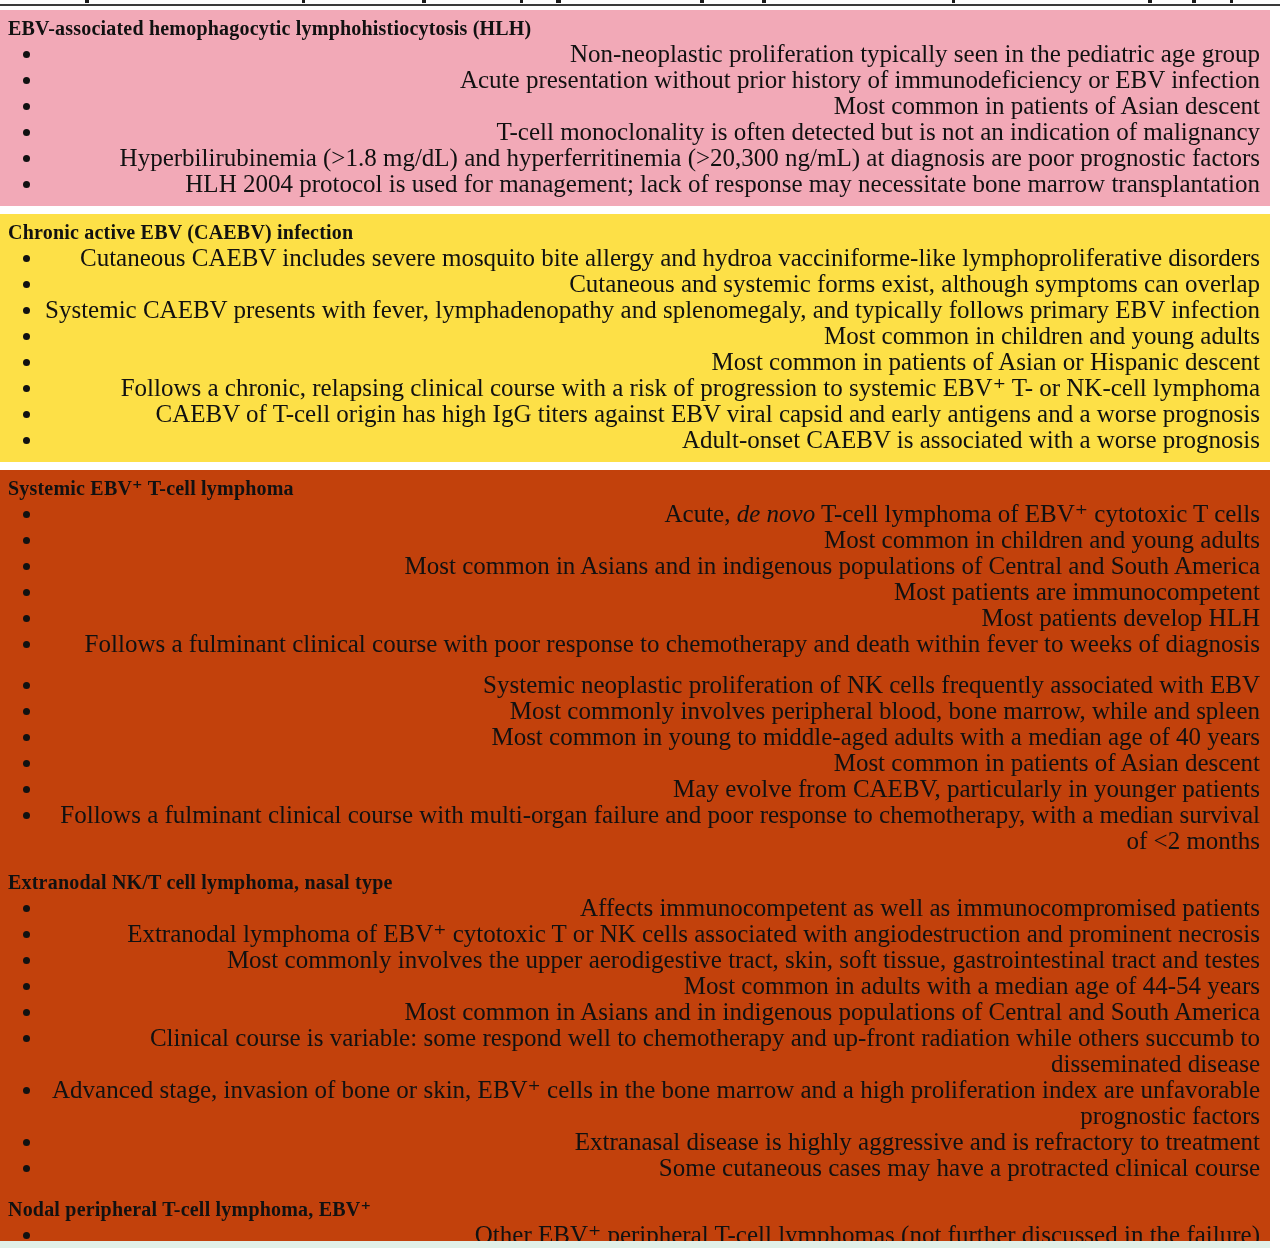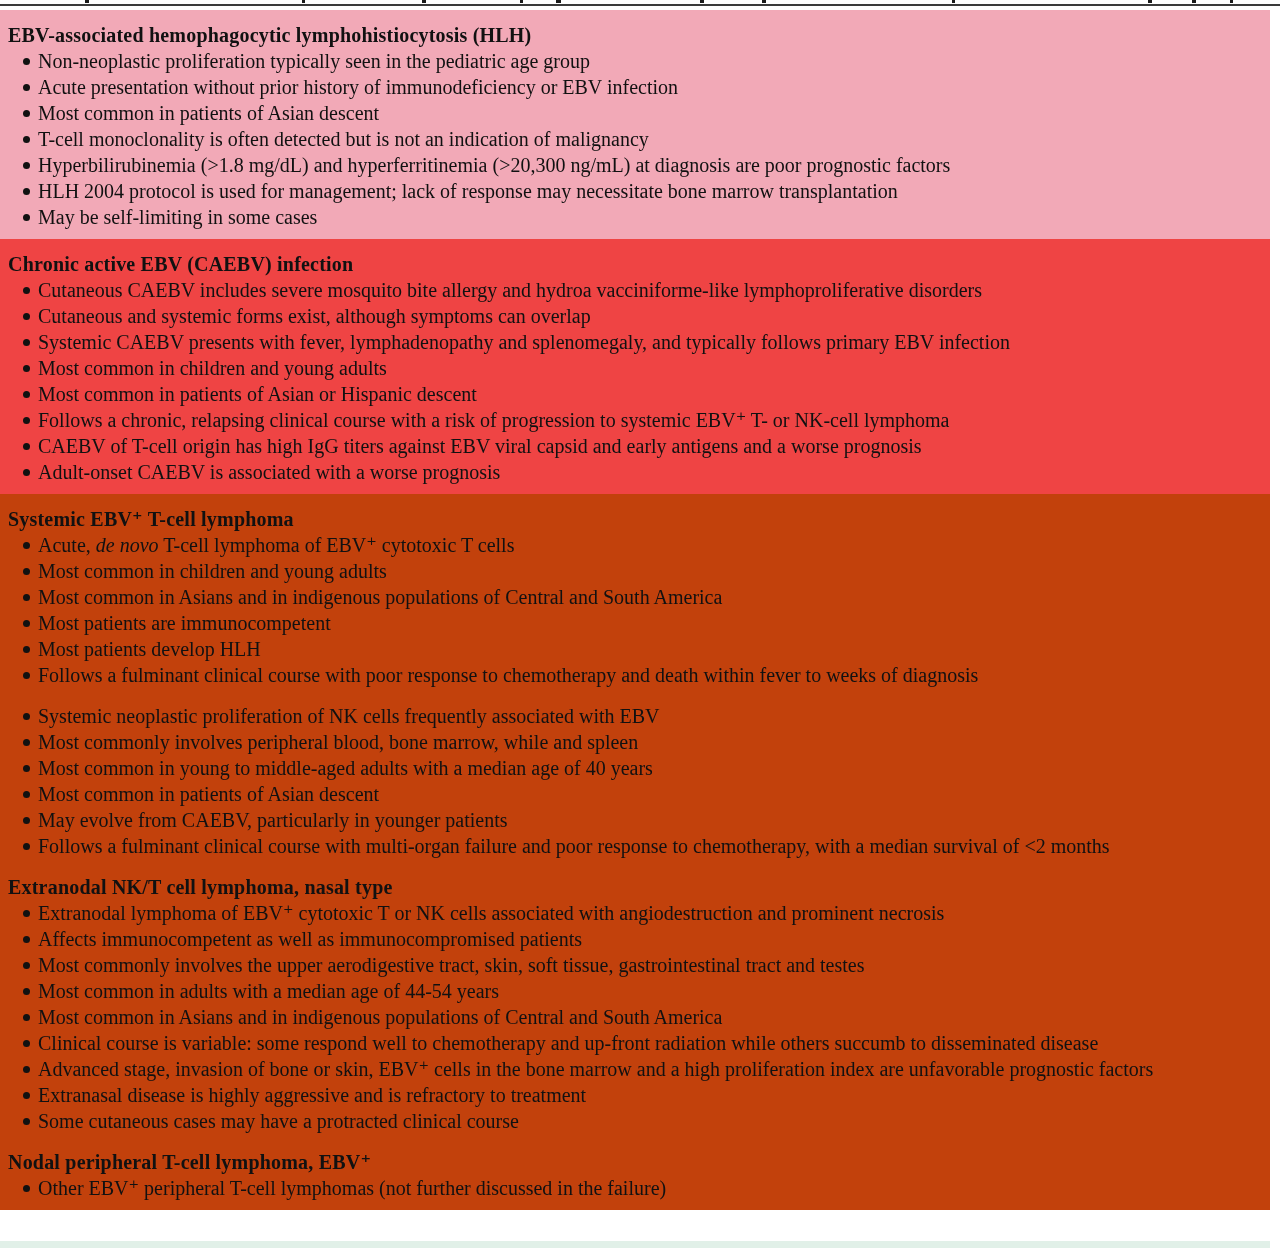--- a/index.html
+++ b/index.html
@@ -36,36 +36,38 @@
   }
   .sections {
     position: absolute;
     top: 10px;
     left: 0;
     width: 1270px;
   }
   .section {
     width: 1270px;
     box-sizing: border-box;
-    padding: 12px 10px 9px 8px;
+    padding: 5px 10px 9px 8px;
+    margin-bottom: 8px;
   }
   .block + .block {
     margin-top: 15px;
   }
   .block-header {
     font-size: 20px;
     font-weight: bold;
     line-height: 26px;
     letter-spacing: 0.2px;
   }
   .bullet-line {
     display: flex;
     align-items: flex-start;
     line-height: 26px;
-    font-size: 20px;
+    font-size: 25px;
+    text-align: right;
   }
   .dot {
     flex: 0 0 auto;
     width: 7px;
     height: 7px;
     border-radius: 50%;
     background: #111111;
     margin: 10px 8px 0 15px;
   }
   .bullet-text {
@@ -119,27 +121,23 @@
           <span class="bullet-text">T-cell monoclonality is often detected but is not an indication of malignancy</span>
         </div>
         <div class="bullet-line">
           <span class="dot"></span>
           <span class="bullet-text">Hyperbilirubinemia (&gt;1.8 mg/dL) and hyperferritinemia (&gt;20,300 ng/mL) at diagnosis are poor prognostic factors</span>
         </div>
         <div class="bullet-line">
           <span class="dot"></span>
           <span class="bullet-text">HLH 2004 protocol is used for management; lack of response may necessitate bone marrow transplantation</span>
         </div>
-        <div class="bullet-line">
-          <span class="dot"></span>
-          <span class="bullet-text">May be self-limiting in some cases</span>
-        </div>
       </div>
     </div>
-    <div class="section" style="background: #ef4444;">
+    <div class="section" style="background: #fde047;">
       <div class="block">
         <div class="block-header">Chronic active EBV (CAEBV) infection</div>
         <div class="bullet-line">
           <span class="dot"></span>
           <span class="bullet-text">Cutaneous CAEBV includes severe mosquito bite allergy and hydroa vacciniforme-like lymphoproliferative disorders</span>
         </div>
         <div class="bullet-line">
           <span class="dot"></span>
           <span class="bullet-text">Cutaneous and systemic forms exist, although symptoms can overlap</span>
         </div>
@@ -220,25 +218,25 @@
         </div>
         <div class="bullet-line">
           <span class="dot"></span>
           <span class="bullet-text">Follows a fulminant clinical course with multi-organ failure and poor response to chemotherapy, with a median survival of &lt;2 months</span>
         </div>
       </div>
       <div class="block">
         <div class="block-header">Extranodal NK/T cell lymphoma, nasal type</div>
         <div class="bullet-line">
           <span class="dot"></span>
+          <span class="bullet-text">Affects immunocompetent as well as immunocompromised patients</span>
+        </div>
+        <div class="bullet-line">
+          <span class="dot"></span>
           <span class="bullet-text">Extranodal lymphoma of EBV⁺ cytotoxic T or NK cells associated with angiodestruction and prominent necrosis</span>
-        </div>
-        <div class="bullet-line">
-          <span class="dot"></span>
-          <span class="bullet-text">Affects immunocompetent as well as immunocompromised patients</span>
         </div>
         <div class="bullet-line">
           <span class="dot"></span>
           <span class="bullet-text">Most commonly involves the upper aerodigestive tract, skin, soft tissue, gastrointestinal tract and testes</span>
         </div>
         <div class="bullet-line">
           <span class="dot"></span>
           <span class="bullet-text">Most common in adults with a median age of 44-54 years</span>
         </div>
         <div class="bullet-line">

